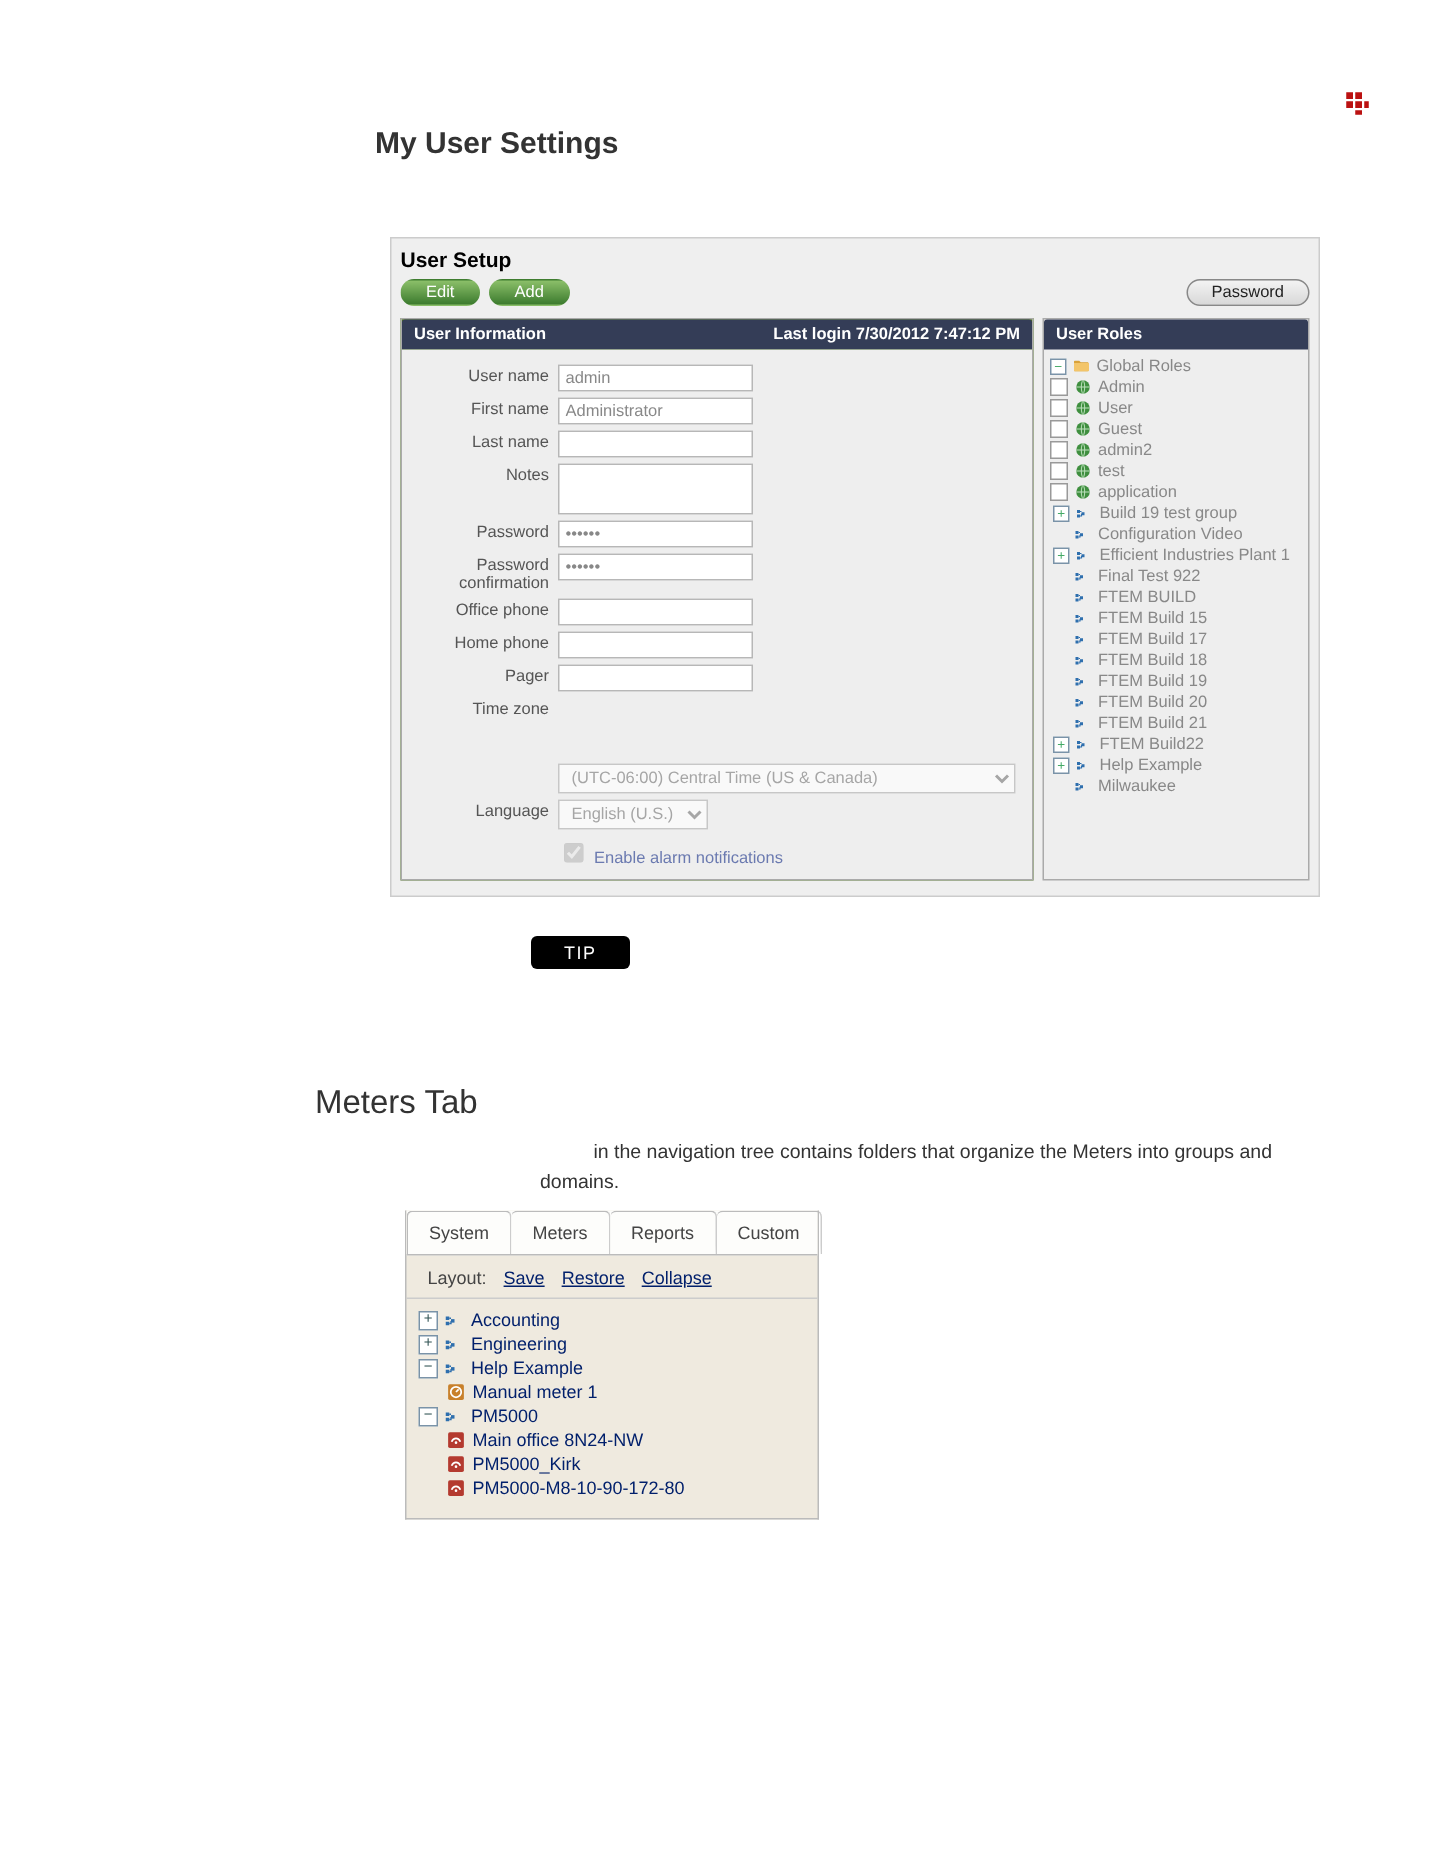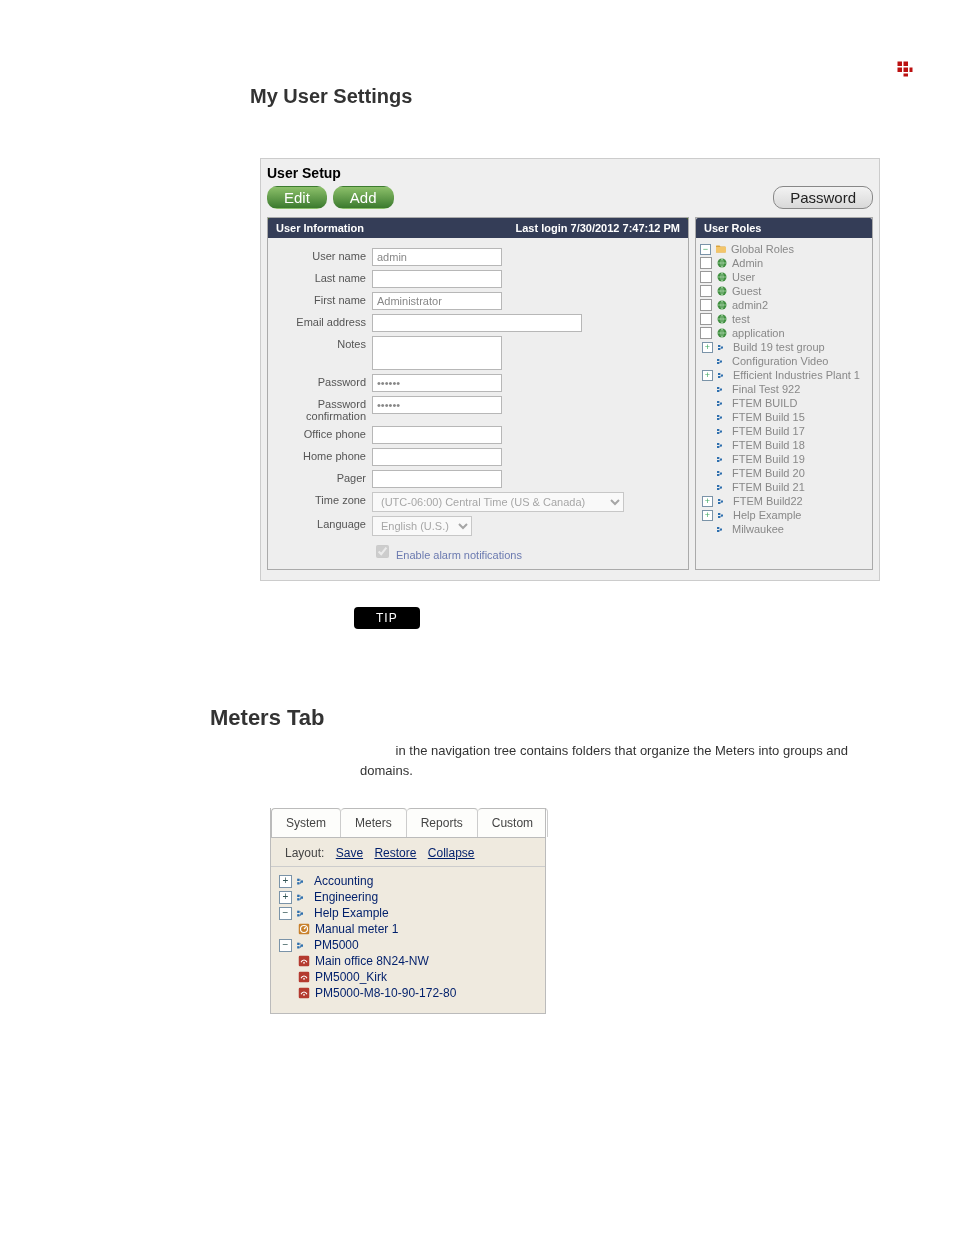--- a/index.html
+++ b/index.html
@@ -20,21 +20,21 @@
     margin: 4px 0 20px 0;
   }
   .content { padding: 0 70px 40px 250px; }
   .content-left { padding: 0 70px 40px 210px; }
   .body-text { color:#333; line-height:1.5; }
   
   .us-wrap { width:618px; margin:50px 0 25px 10px; border:1px solid #ccc; background:#efefef; padding:0 0 4px 0; }
   .us-title { font-weight:bold; font-size:14px; padding:6px 6px 2px 6px; color:#000; }
   .us-tb { display:flex; align-items:center; padding:3px 6px 8px 6px; gap:6px; }
   .us-btn {
-    font-size:15px; padding:2px 16px; border-radius:10px;
+    font-size:11px; padding:2px 16px; border-radius:10px;
     color:#fff; cursor:pointer; border:1px solid transparent;
     background: linear-gradient(#8cc06a,#3b7a2e);
   }
   .us-btn.pw {
     margin-left:auto;
     background: linear-gradient(#f3f3f3,#d8d8d8);
     color:#222; border:1px solid #888;
   }
   .us-cols { display:flex; gap:6px; padding:0 6px 6px 6px; }
   .panel-hdr {
@@ -49,55 +49,55 @@
   .form-row input[type=text],
   .form-row input[type=password],
   .form-row textarea,
   .form-row select {
     border:1px solid #b7b7b7; background:#fff; font-size:11px;
     padding:2px 4px; color:#888;
   }
   .w1 { width:120px; }
   .w2 { width:200px; }
   .w3 { width:120px; height:28px; resize:none; }
-  .wtz{ width:252px; }
+  .wtz{ width:305px;margin-top:44px; }
   .wlg{ width:100px; }
   .chk-row { padding-left:96px; margin-top:6px; font-size:11px; color:#6b7ab0; display:flex; align-items:flex-end; gap:4px; }
   .chk-row input { accent-color:#6b7ab0; }
   .panel-right { flex:1; background:#eee; border:1px solid #aaa; }
   .tree-r { font-size:11px; color:#888; padding:4px 0 4px 4px; }
   .tree-r .row { display:flex; align-items:center; gap:4px; padding:1px 0 1px 0; white-space:nowrap; }
   .sq { width:9px; height:9px; border:1px solid #7a93a8; display:inline-flex; align-items:center; justify-content:center; font-size:9px; line-height:9px; color:#4a6; background:#fff;}
   .ind1{padding-left:18px;}
   .tree-r svg { width:12px; height:12px; flex:0 0 auto; }
   .chk { width:10px;height:10px;border:1px solid #999;background:#fff;display:inline-block;}
   
   .tip-row { display:flex; gap:24px; align-items:flex-start; margin-top:26px;}
   .tip {
     background:#000; color:#fff; font-size:12px; letter-spacing:1px;
     padding:4px 22px; border-radius:4px; flex:0 0 auto;
   }
   
-  .mt-wrap { width:274px; margin:28px 0 0 60px; background:#efeadf; border:1px solid #bbb; border-top:none; }
+  .mt-wrap { width:274px; margin:10px 0 0 60px; background:#efeadf; border:1px solid #bbb; border-top:none; }
   .mt-tabs { display:flex; border-bottom:1px solid #bbb; background:#fdfdfb; font-size:12px; }
   .mt-tab {
     padding:7px 14px; color:#444; border-right:1px solid #ccc;
     border-top:1px solid #bbb; cursor:pointer;
     border-top-left-radius:4px; border-top-right-radius:4px;
   }
   .mt-tabs :first-child{ border-left:1px solid #bbb;}
   .mt-layout { font-size:12px; color:#444; padding:8px 10px 6px 10px; border-bottom:1px solid #ccc; }
   .mt-layout span { color:#001f6b; text-decoration:underline; cursor:pointer; margin:0 4px; }
   .mt-tree { padding:6px 8px 12px 8px; font-size:12px; color:#001f6b; }
   .mt-tree .trow { display:flex; align-items:center; gap:4px; padding:1px 0; }
   .pm{ width:11px;height:11px;border:1px solid #7a93a8;background:#fff;display:inline-flex;align-items:center;justify-content:center;font-size:10px;line-height:10px;color:#355; }
   .mt-tree .lvl1{padding-left:18px;}
   .mt-tree svg { width:14px; height:14px; }
   
-  h2.sec { font-size:22px; font-weight:bold; color:#333; margin:36px 0 10px 0;}
+  h2.sec { font-size:22px; font-weight:normal; color:#333; margin:36px 0 10px 0;}
 </style>
 </head>
 <body>
 
 <svg width="0" height="0" style="position:absolute">
   <defs>
     <symbol id="i-folder" viewBox="0 0 24 24">
         <path fill="#d9a23a" d="M3 5h6l2 2h10v11a1 1 0 0 1-1 1H3a1 1 0 0 1-1-1V6a1 1 0 0 1 1-1z"></path>
         <path fill="#f3c56a" d="M2 8h20v10a1 1 0 0 1-1 1H3a1 1 0 0 1-1-1z"></path>
       </symbol>
@@ -154,30 +154,26 @@
         <div class="panel-hdr">
           <span>User Information</span>
           <span>Last login 7/30/2012 7:47:12 PM</span>
         </div>
         <div class="panel-body">
           <div class="form-row">
               <label>User name</label>
               <input class="w1" type="text" disabled="" value="admin" style="">
             </div>
           <div class="form-row">
+              <label>First name</label>
+              <input class="w1" type="text" disabled="" value="Administrator" style="">
+            </div>
+          <div class="form-row">
               <label>Last name</label>
               <input class="w1" type="text" disabled="" value="" style="">
-            </div>
-          <div class="form-row">
-              <label>First name</label>
-              <input class="w1" type="text" disabled="" value="Administrator" style="">
-            </div>
-          <div class="form-row">
-              <label>Email address</label>
-              <input class="w2" type="text" disabled="" value="" style="">
             </div>
           <div class="form-row">
               <label>Notes</label>
               <textarea class="w3" disabled="" style=""></textarea>
             </div>
           <div class="form-row">
               <label>Password</label>
               <input class="w1" type="password" disabled="" value="******" style="">
             </div>
           <div class="form-row">

